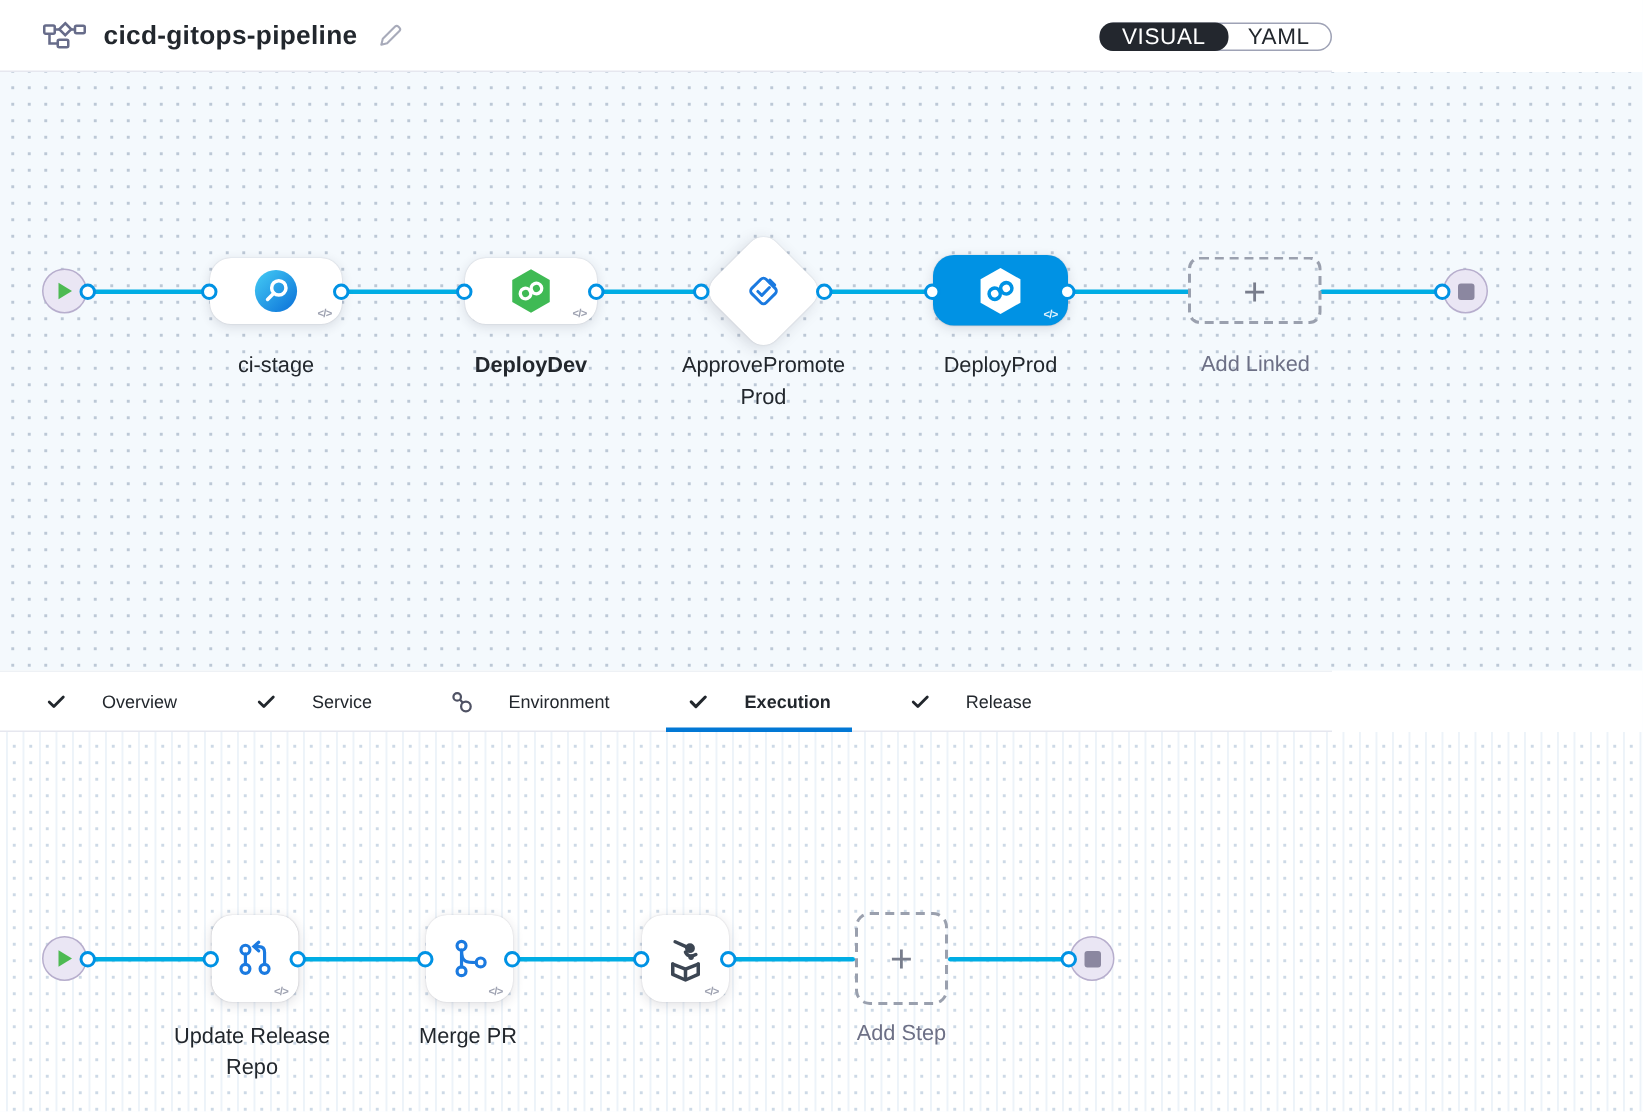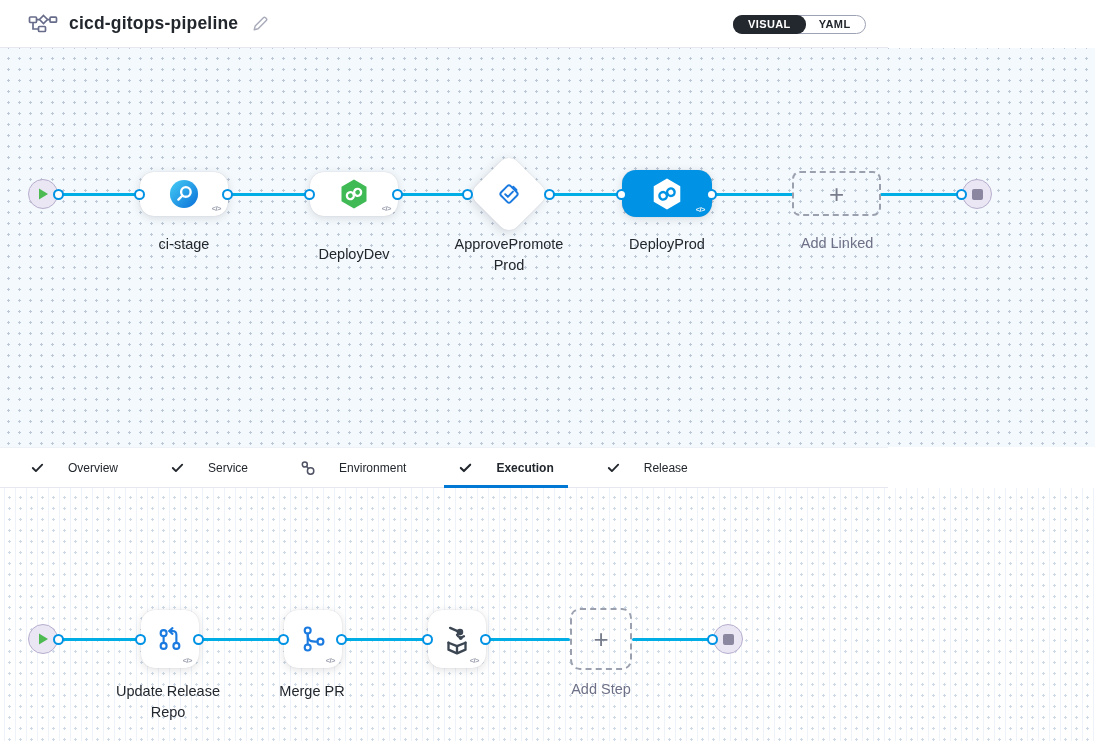--- a/index.html
+++ b/index.html
@@ -8,21 +8,21 @@
   #app { position:relative; width:888px; height:741px;padding-left:41px; }
 
   
   .header { position:absolute; top:0; left:0; width:100%; height:48px;
     background:#fff; border-bottom:1px solid #e6e7ef; display:flex;
     align-items:center; padding-left:28px; z-index:5; }
   .title { font-size:17.5px; font-weight:700; color:#22272d; margin-left:11px; letter-spacing:.2px; }
   .edit-btn { margin-left:13px; display:flex; align-items:center; cursor:pointer; }
   .toggle { position:absolute; left:733px; top:15px; display:flex; align-items:center;
     border:1px solid #9ea2b5; border-radius:10px; height:19px; background:#fff; }
-  .toggle .seg { font-size:11px; font-weight:700; letter-spacing:.4px; line-height:17px;
+  .toggle .seg { font-size:15px; font-weight:400; letter-spacing:.4px; line-height:17px;
     padding:0 14px; border-radius:9px; color:#22272d; cursor:pointer; }
   .toggle .seg.sel { background:#23272e; color:#fff; height:19px; line-height:19px; margin:-1px; padding:0 15px; }
 
   
   .canvas1 { position:absolute; top:48px; left:0; width:1095px; height:399px;
     background-color:#f4f9fd;
     background-image:radial-gradient(circle, #bcc8d6 1px, rgba(188,200,214,0) 1.2px);
     background-size:11px 11px; background-position:3px 5px; }
   .canvas2 { position:absolute; top:488px; left:0; width:1095px; height:253px;
     background-color:#fff;
@@ -177,21 +177,21 @@
     <div class="dot" style="left:222px; top:140.5px;"></div>
     <div class="dot" style="left:304px; top:140.5px;"></div>
     <div class="dot" style="left:392px; top:140.5px;"></div>
     <div class="dot" style="left:462px; top:140.5px;"></div>
     <div class="dot" style="left:544px; top:140.5px;"></div>
     <div class="dot" style="left:616px; top:140.5px;"></div>
     <div class="dot" style="left:706px; top:140.5px;"></div>
     <div class="dot" style="left:956px; top:140.5px;"></div>
 
     <div class="nlabel" style="left:128px; top:186px;">ci-stage</div>
-    <div class="nlabel" style="left:298px; top:196px;">DeployDev</div>
+    <div class="nlabel" style="left:298px; top:186px;font-weight:bold;">DeployDev</div>
     <div class="nlabel" style="left:453px; top:186px;">ApprovePromoteProd</div>
     <div class="nlabel" style="left:611px; top:186px;">DeployProd</div>
     <div class="nlabel gray" style="left:781px; top:185px;">Add Linked</div>
   </div>
 
   <div class="tabbar">
     <div class="tab">
       <svg width="15" height="15" viewBox="0 0 16 16" fill="none" stroke="#22272d" stroke-width="2" stroke-linecap="round" stroke-linejoin="round">
           <path d="M3 8.5 L6.3 11.8 L13 5"></path>
         </svg>

